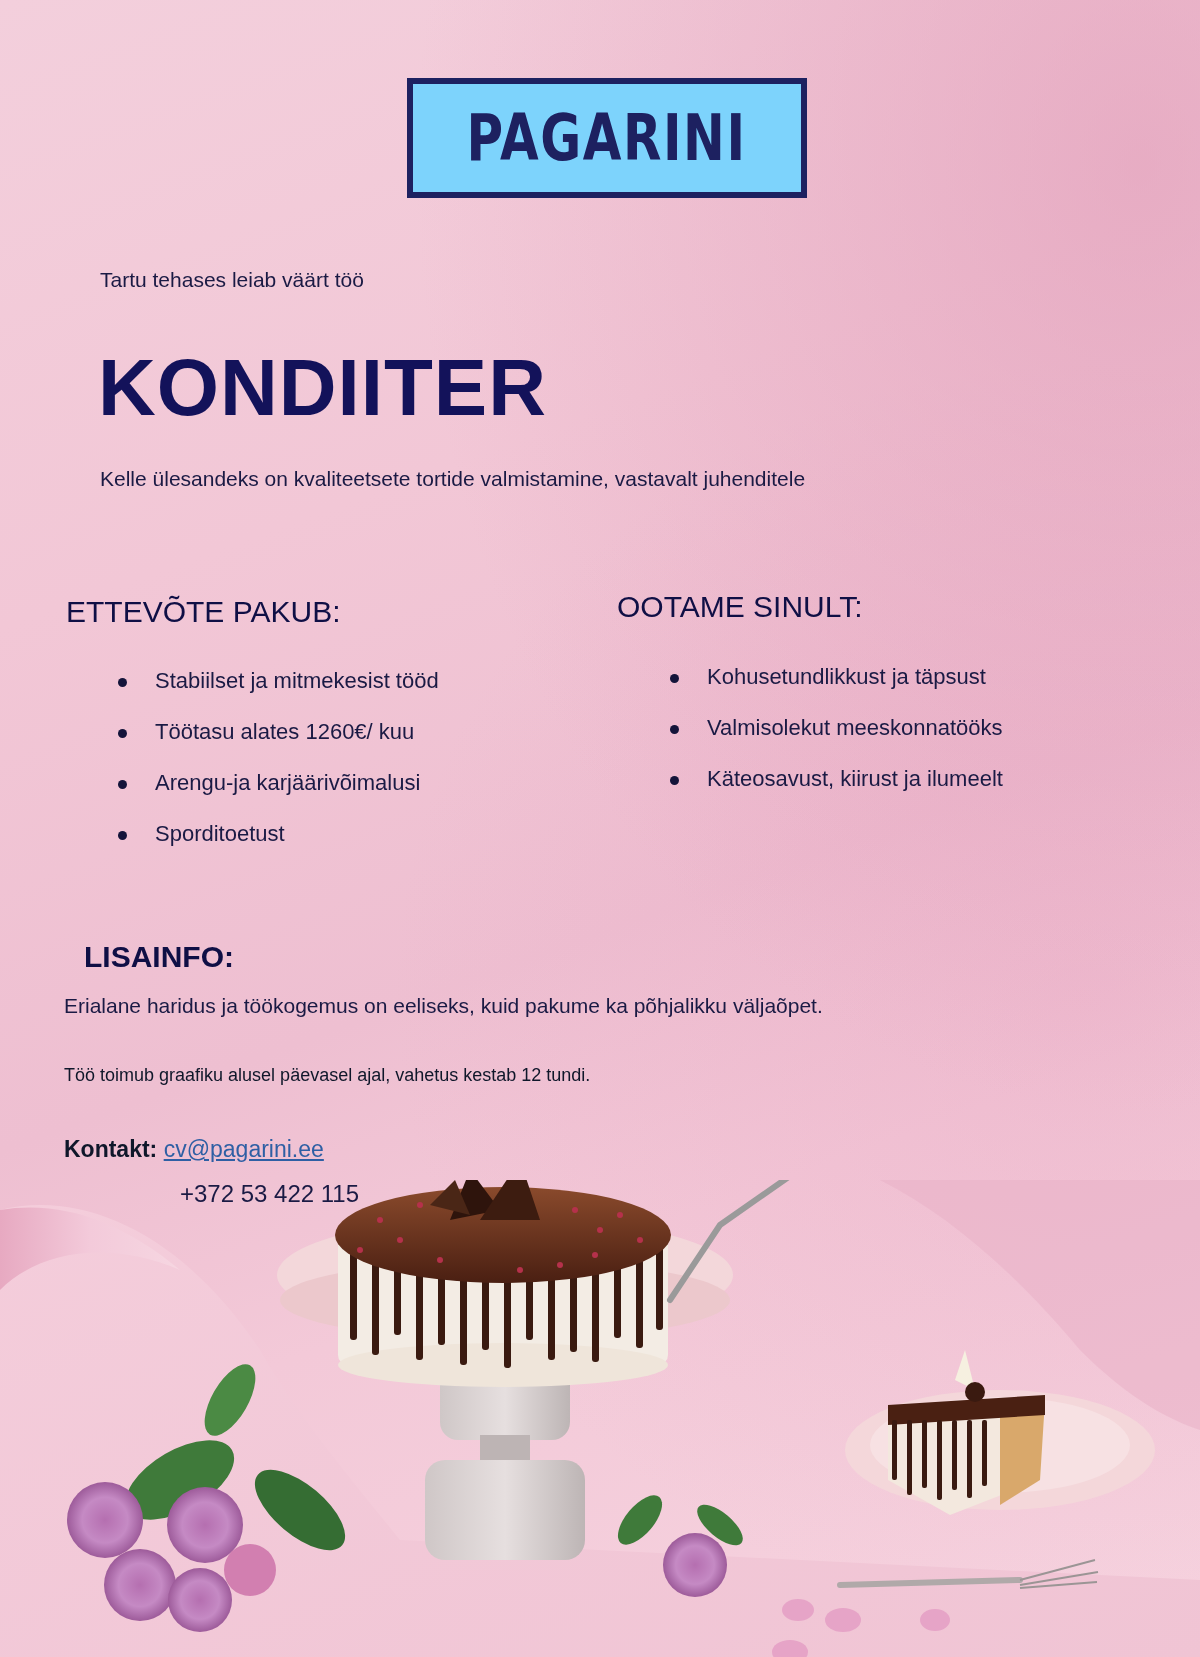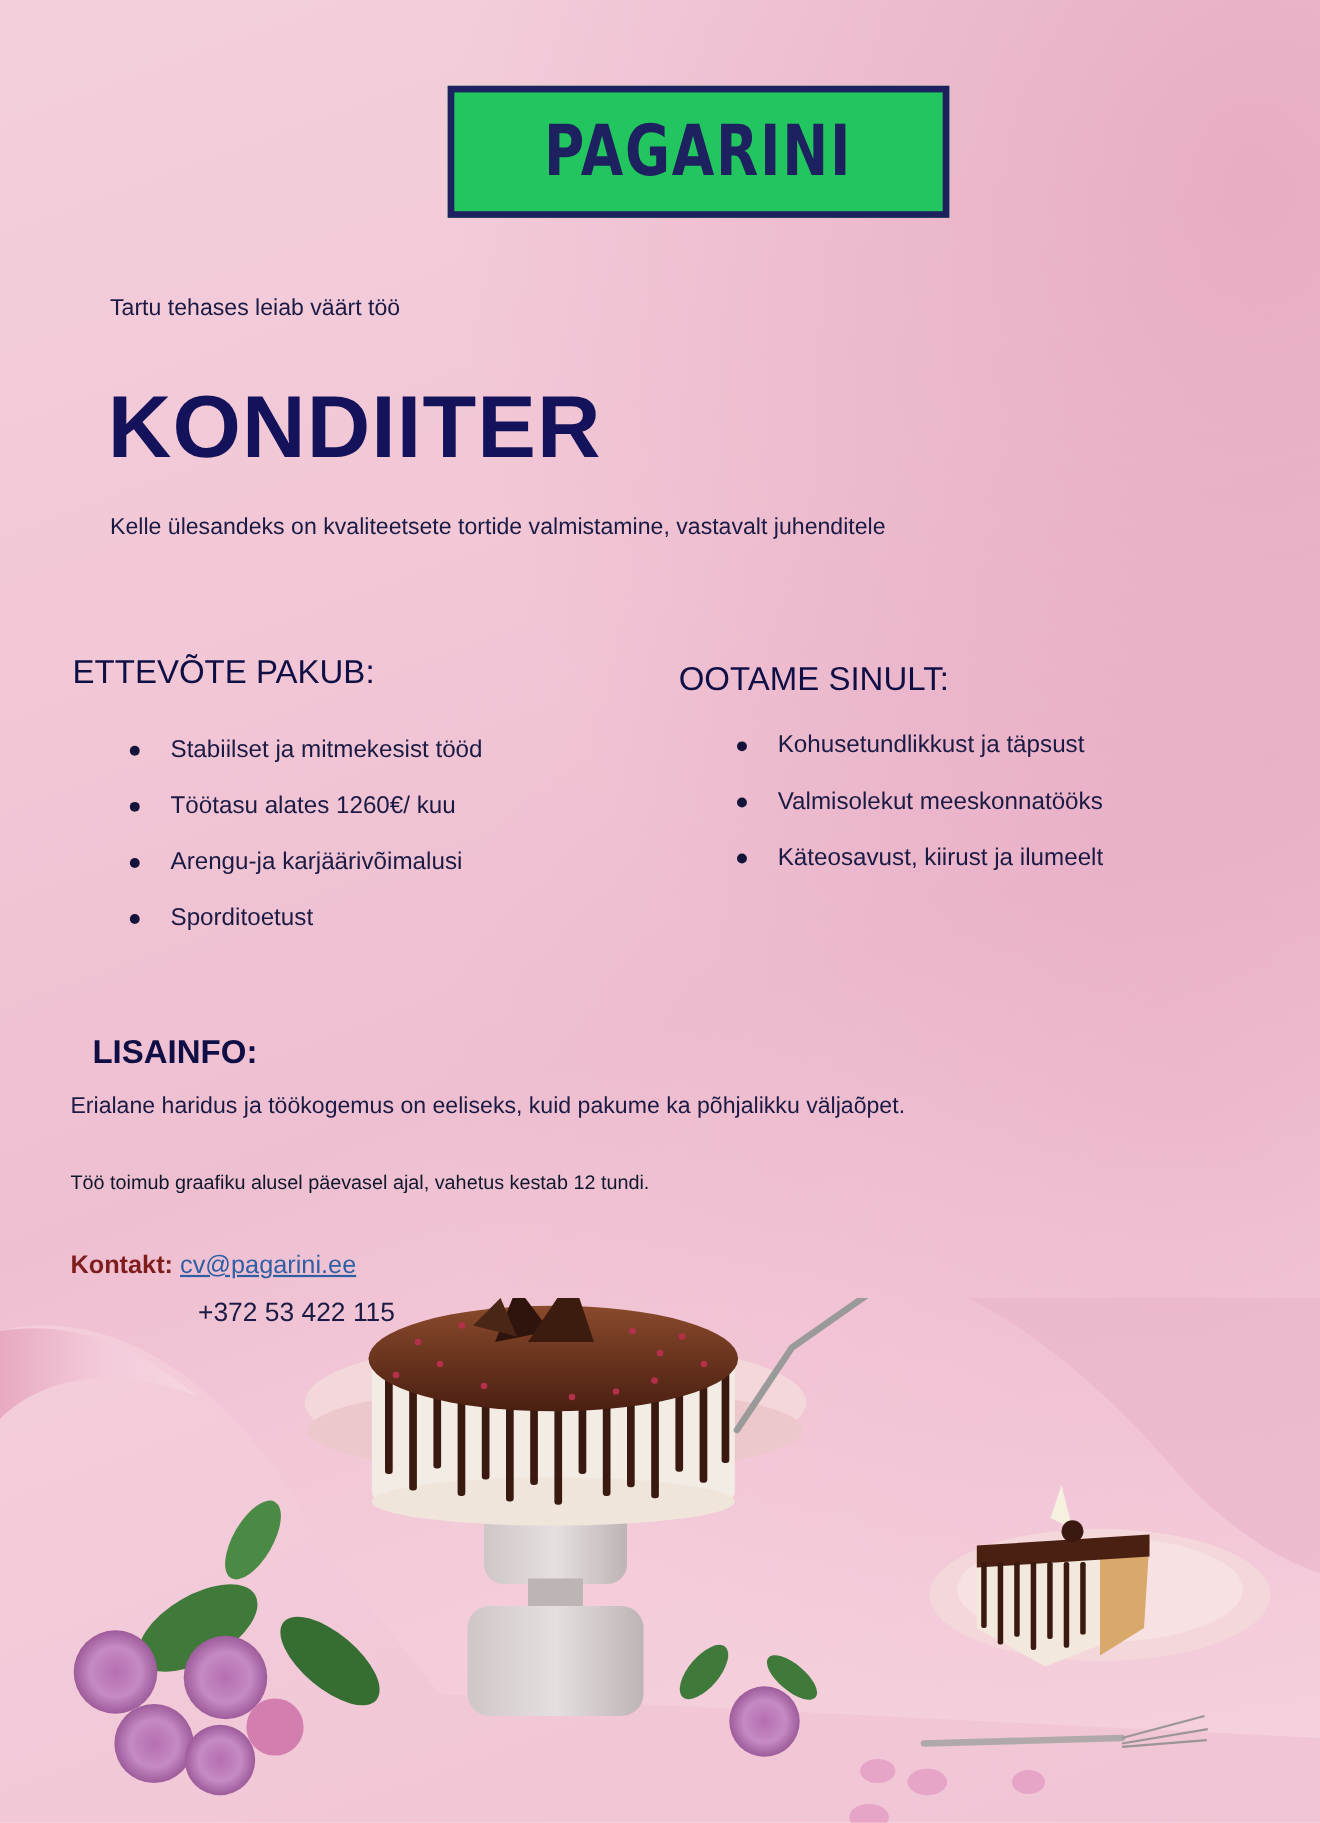--- a/index.html
+++ b/index.html
@@ -9,47 +9,47 @@
     background: linear-gradient(160deg, #f3cfdc 0%, #f2c7d6 30%, #eebfd1 55%, #f3c9d8 70%, #f6d3df 100%);
     color: #15154a;
   }
   .bg-shade {
     position: absolute; inset: 0;
     background: radial-gradient(ellipse at 95% 10%, rgba(222,150,180,0.55) 0%, rgba(222,150,180,0) 45%),
                 radial-gradient(ellipse at 90% 60%, rgba(230,160,190,0.35) 0%, rgba(230,160,190,0) 45%);
     pointer-events: none;
   }
   .logo {
-    position: absolute; left: 407px; top: 78px; width: 456px; height: 120px;
-    border: 6px solid #1d2160; box-sizing: border-box; background: #22c55e;
+    position: absolute; left: 407px; top: 78px; width: 400px; height: 120px;
+    border: 6px solid #1d2160; box-sizing: border-box; background: #7dd3fc;
     display: flex; align-items: center; justify-content: center;
   }
   .logo span {
     font-family: "DejaVu Sans", sans-serif; font-weight: bold; font-size: 64px;
     color: #1d2160; letter-spacing: 2px; transform: scaleX(0.78); display: inline-block;
   }
   .t { position: absolute; margin: 0; white-space: nowrap; }
   .intro { left: 100px; top: 268px; font-size: 21px; color: #1a1a44; }
   .title { left: 98px; top: 342px; font-size: 80px; font-weight: bold; color: #13125a; letter-spacing: 1px; }
   .subtitle { left: 100px; top: 467px; font-size: 21px; color: #1a1a44; text-align: center; }
   .h2 { font-size: 30px; font-weight: normal; color: #0f0f45; }
   .h-left { left: 66px; top: 595px; }
-  .h-right { left: 617px; top: 590px; margin-top: 11px; }
+  .h-right { left: 617px; top: 590px; }
   ul.list { position: absolute; margin: 16px; padding: 0; list-style: none; }
   ul.list li { position: relative; font-size: 22px; color: #1a1a44; height: 51px; padding-left: 37px; white-space: nowrap; }
   ul.list li::before {
     content: ""; position: absolute; left: 0; top: 10px; width: 9px; height: 9px; border-radius: 50%; background: #14143a;
   }
   .list-left { left: 102px; top: 652px; }
   .list-right { left: 654px; top: 648px; }
   .lisainfo { left: 64px; top: 940px; font-size: 30px; font-weight: bold; color: #0f0f45; margin-left: 20px; }
   .p1 { left: 64px; top: 994px; font-size: 21px; color: #1a1a44; }
   .p2 { left: 64px; top: 1065px; font-size: 18px; color: #0f172a; }
   .contact { left: 64px; top: 1136px; font-size: 23px; color: #1a1a44; }
-  .contact b { color: #7f1d1d; }
+  .contact b { color: #0f172a; }
   .contact a { color: #2e5fa4; text-decoration: underline; }
   .phone { left: 180px; top: 1180px; font-size: 24px; color: #1a1a44; }
 
   
   .photo { position: absolute; left: 0; top: 1180px; width: 1200px; height: 477px; }
 </style>
 </head>
 <body>
 
 <div class="bg-shade"></div>

